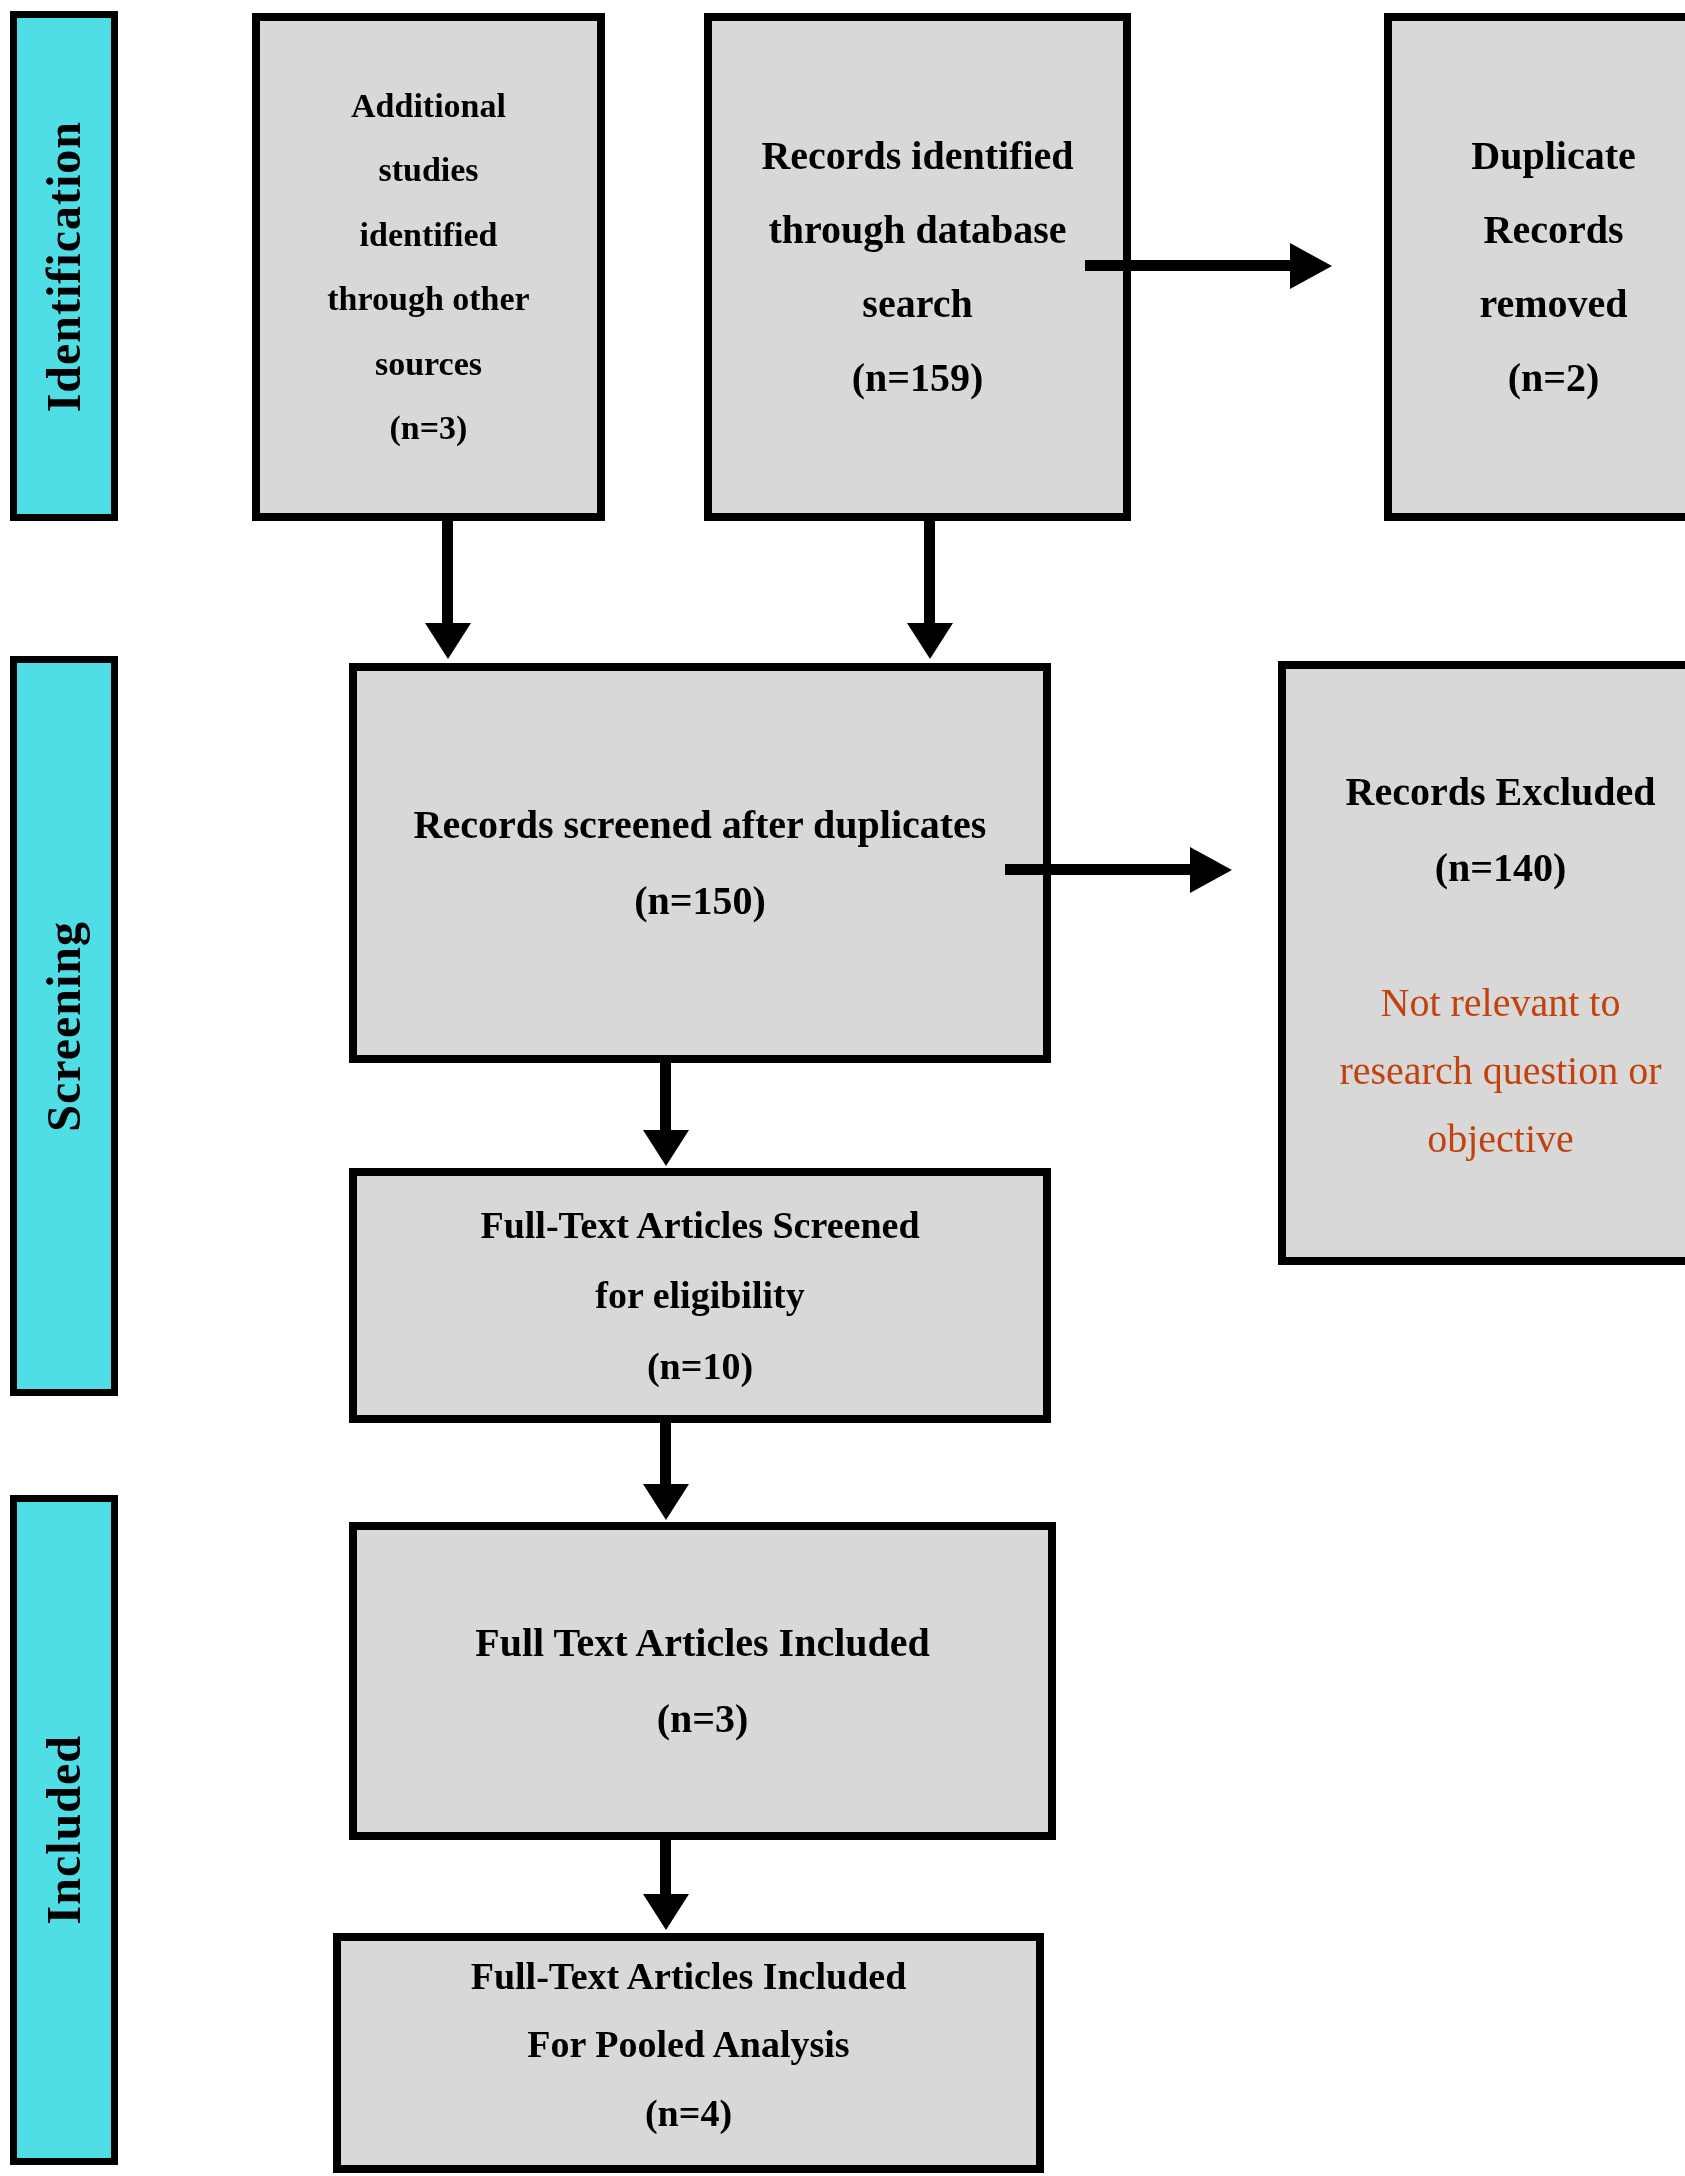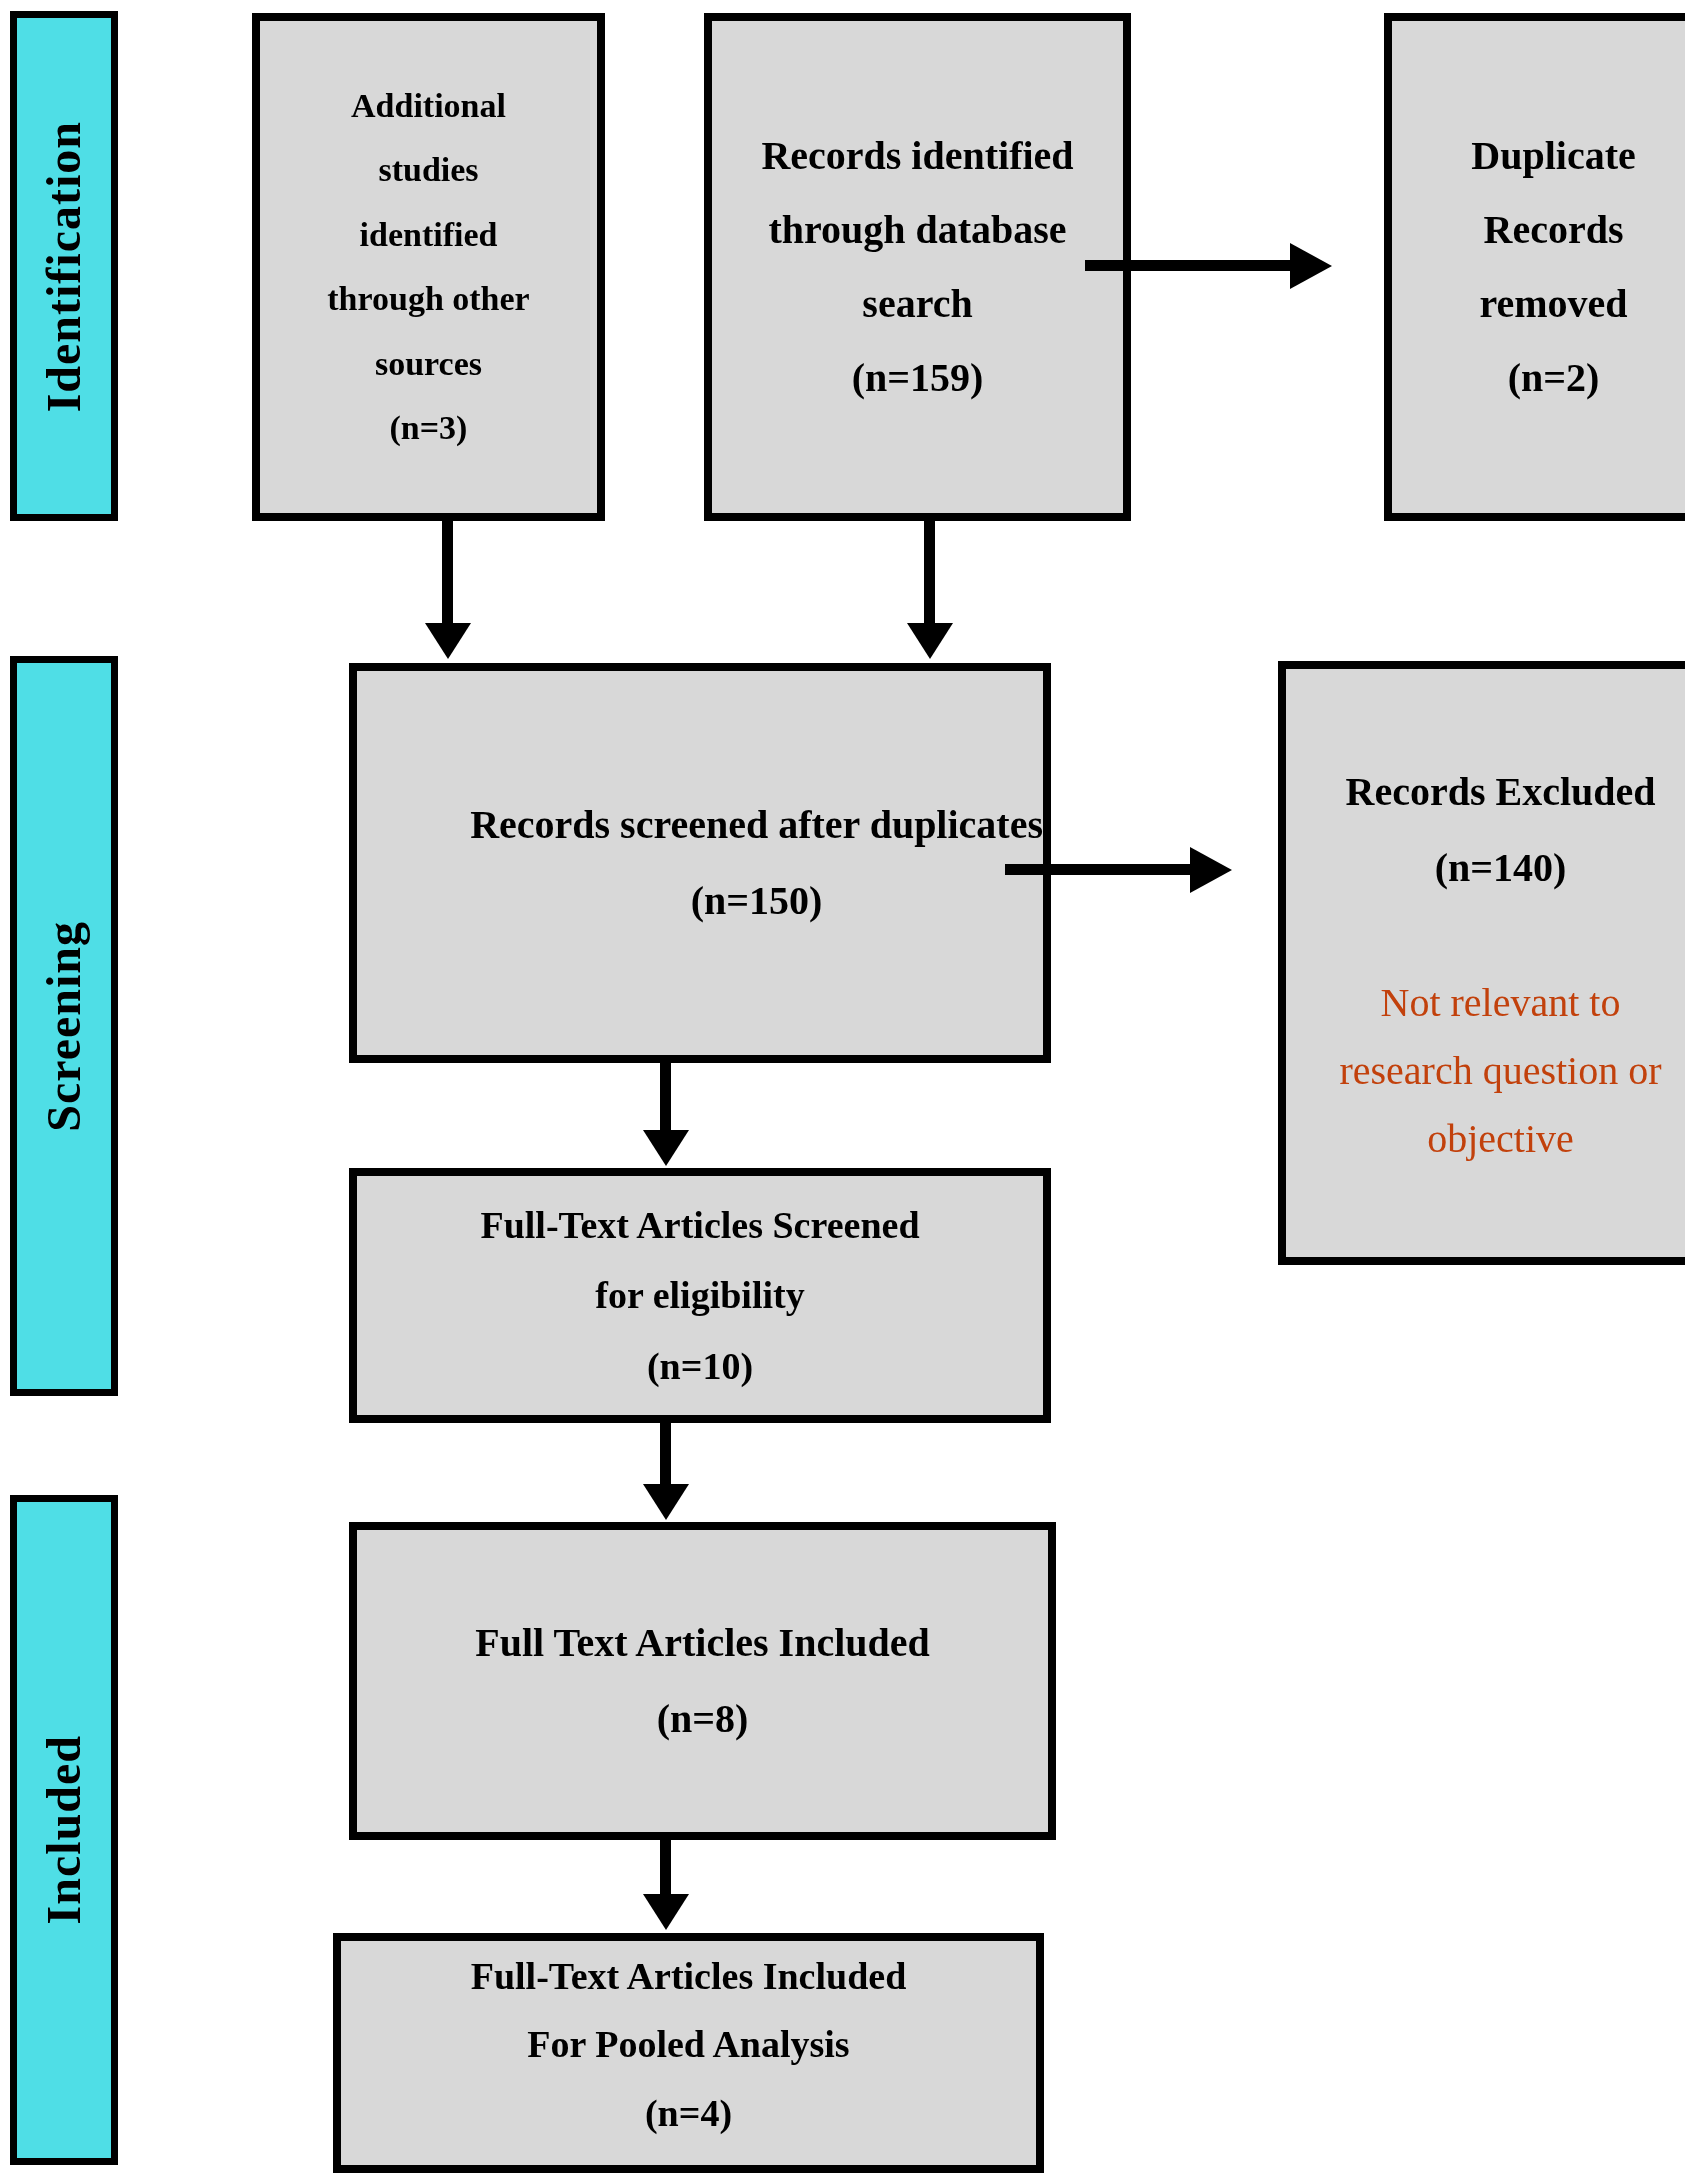--- a/index.html
+++ b/index.html
@@ -55,21 +55,21 @@
     text-align: center;
     font-weight: bold;
     margin-left: 46px;
   }
   .box-text {
     white-space: pre-line;
   }
   .box.additional   { left: 206px;  top: 13.3px;   width: 353px; height: 508px; font-size: 34px; line-height: 1.9; }
   .box.identified   { left: 658px;  top: 13.3px;   width: 427px; height: 508px; font-size: 40px; line-height: 1.85; }
   .box.duplicates   { left: 1338px; top: 13.3px;   width: 339px; height: 508px; font-size: 40px; line-height: 1.85; }
-  .box.screened     { left: 303px;  top: 663px;  width: 702px; height: 400px; font-size: 40px; line-height: 1.9; align-items: flex-end; }
+  .box.screened     { left: 303px;  top: 663px;  width: 702px; height: 400px; font-size: 40px; line-height: 1.9; }
   .box.excluded     { left: 1232px; top: 661px;  width: 445px; height: 604px; font-size: 40px; line-height: 1.9; gap: 36px; }
   .box.fulltext     { left: 303px;  top: 1168px; width: 702px; height: 255px; font-size: 38px; line-height: 1.85; }
   .box.included-box { left: 303px;  top: 1522px; width: 707px; height: 318px; font-size: 40px; line-height: 1.9; }
   .box.pooled       { left: 287px;  top: 1933px; width: 711px; height: 240px; font-size: 38px; line-height: 1.8; padding-bottom: 17px; }
 
   .excluded-note {
     font-weight: normal;
     font-size: 40px;
     line-height: 1.7;
     margin-top: 27px;
@@ -171,21 +171,21 @@
 objective</span>
   </div>
   <div class="box fulltext">
     <span class="box-text">Full-Text Articles Screened
 for eligibility
 (n=10)</span>
   </div>
 
   <div class="box included-box">
     <span class="box-text">Full Text Articles Included
-(n=8)</span>
+(n=3)</span>
   </div>
   <div class="box pooled">
     <span class="box-text">Full-Text Articles Included
 For Pooled Analysis
 (n=4)</span>
   </div>
 
   <div class="arrow a-down">
     <div class="arrow-shaft"></div>
     <div class="arrow-head-down"></div>

